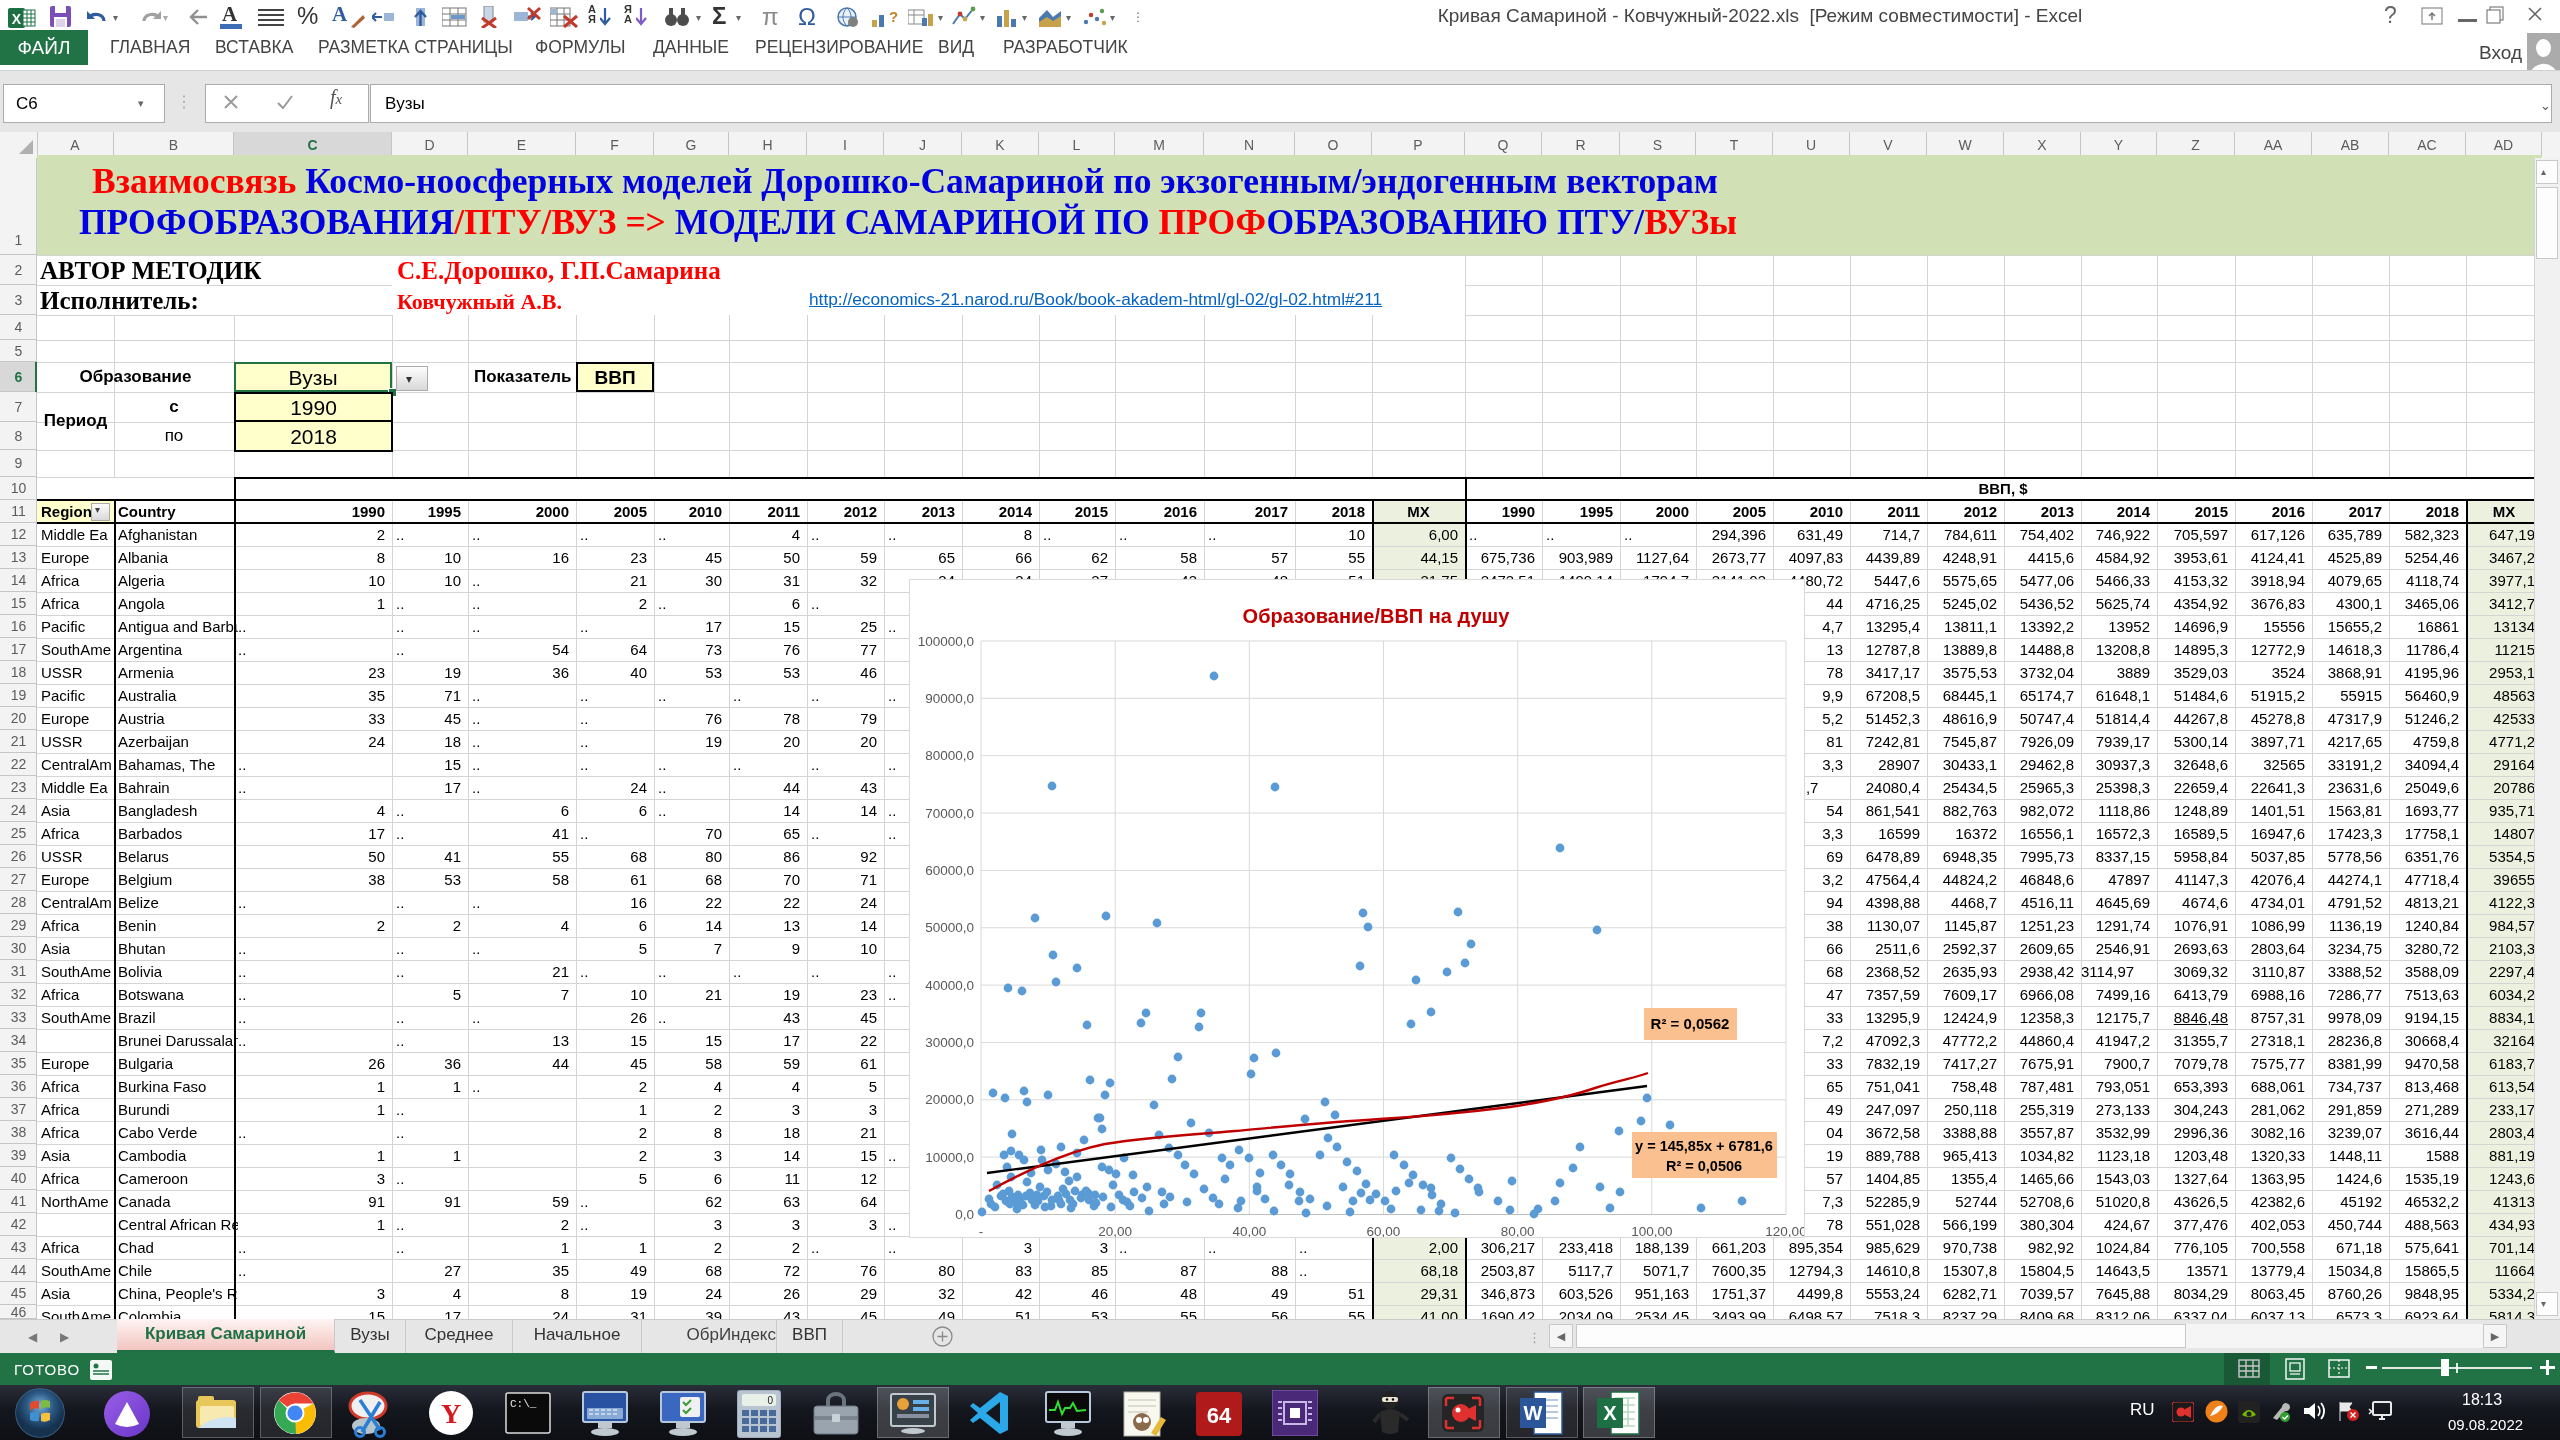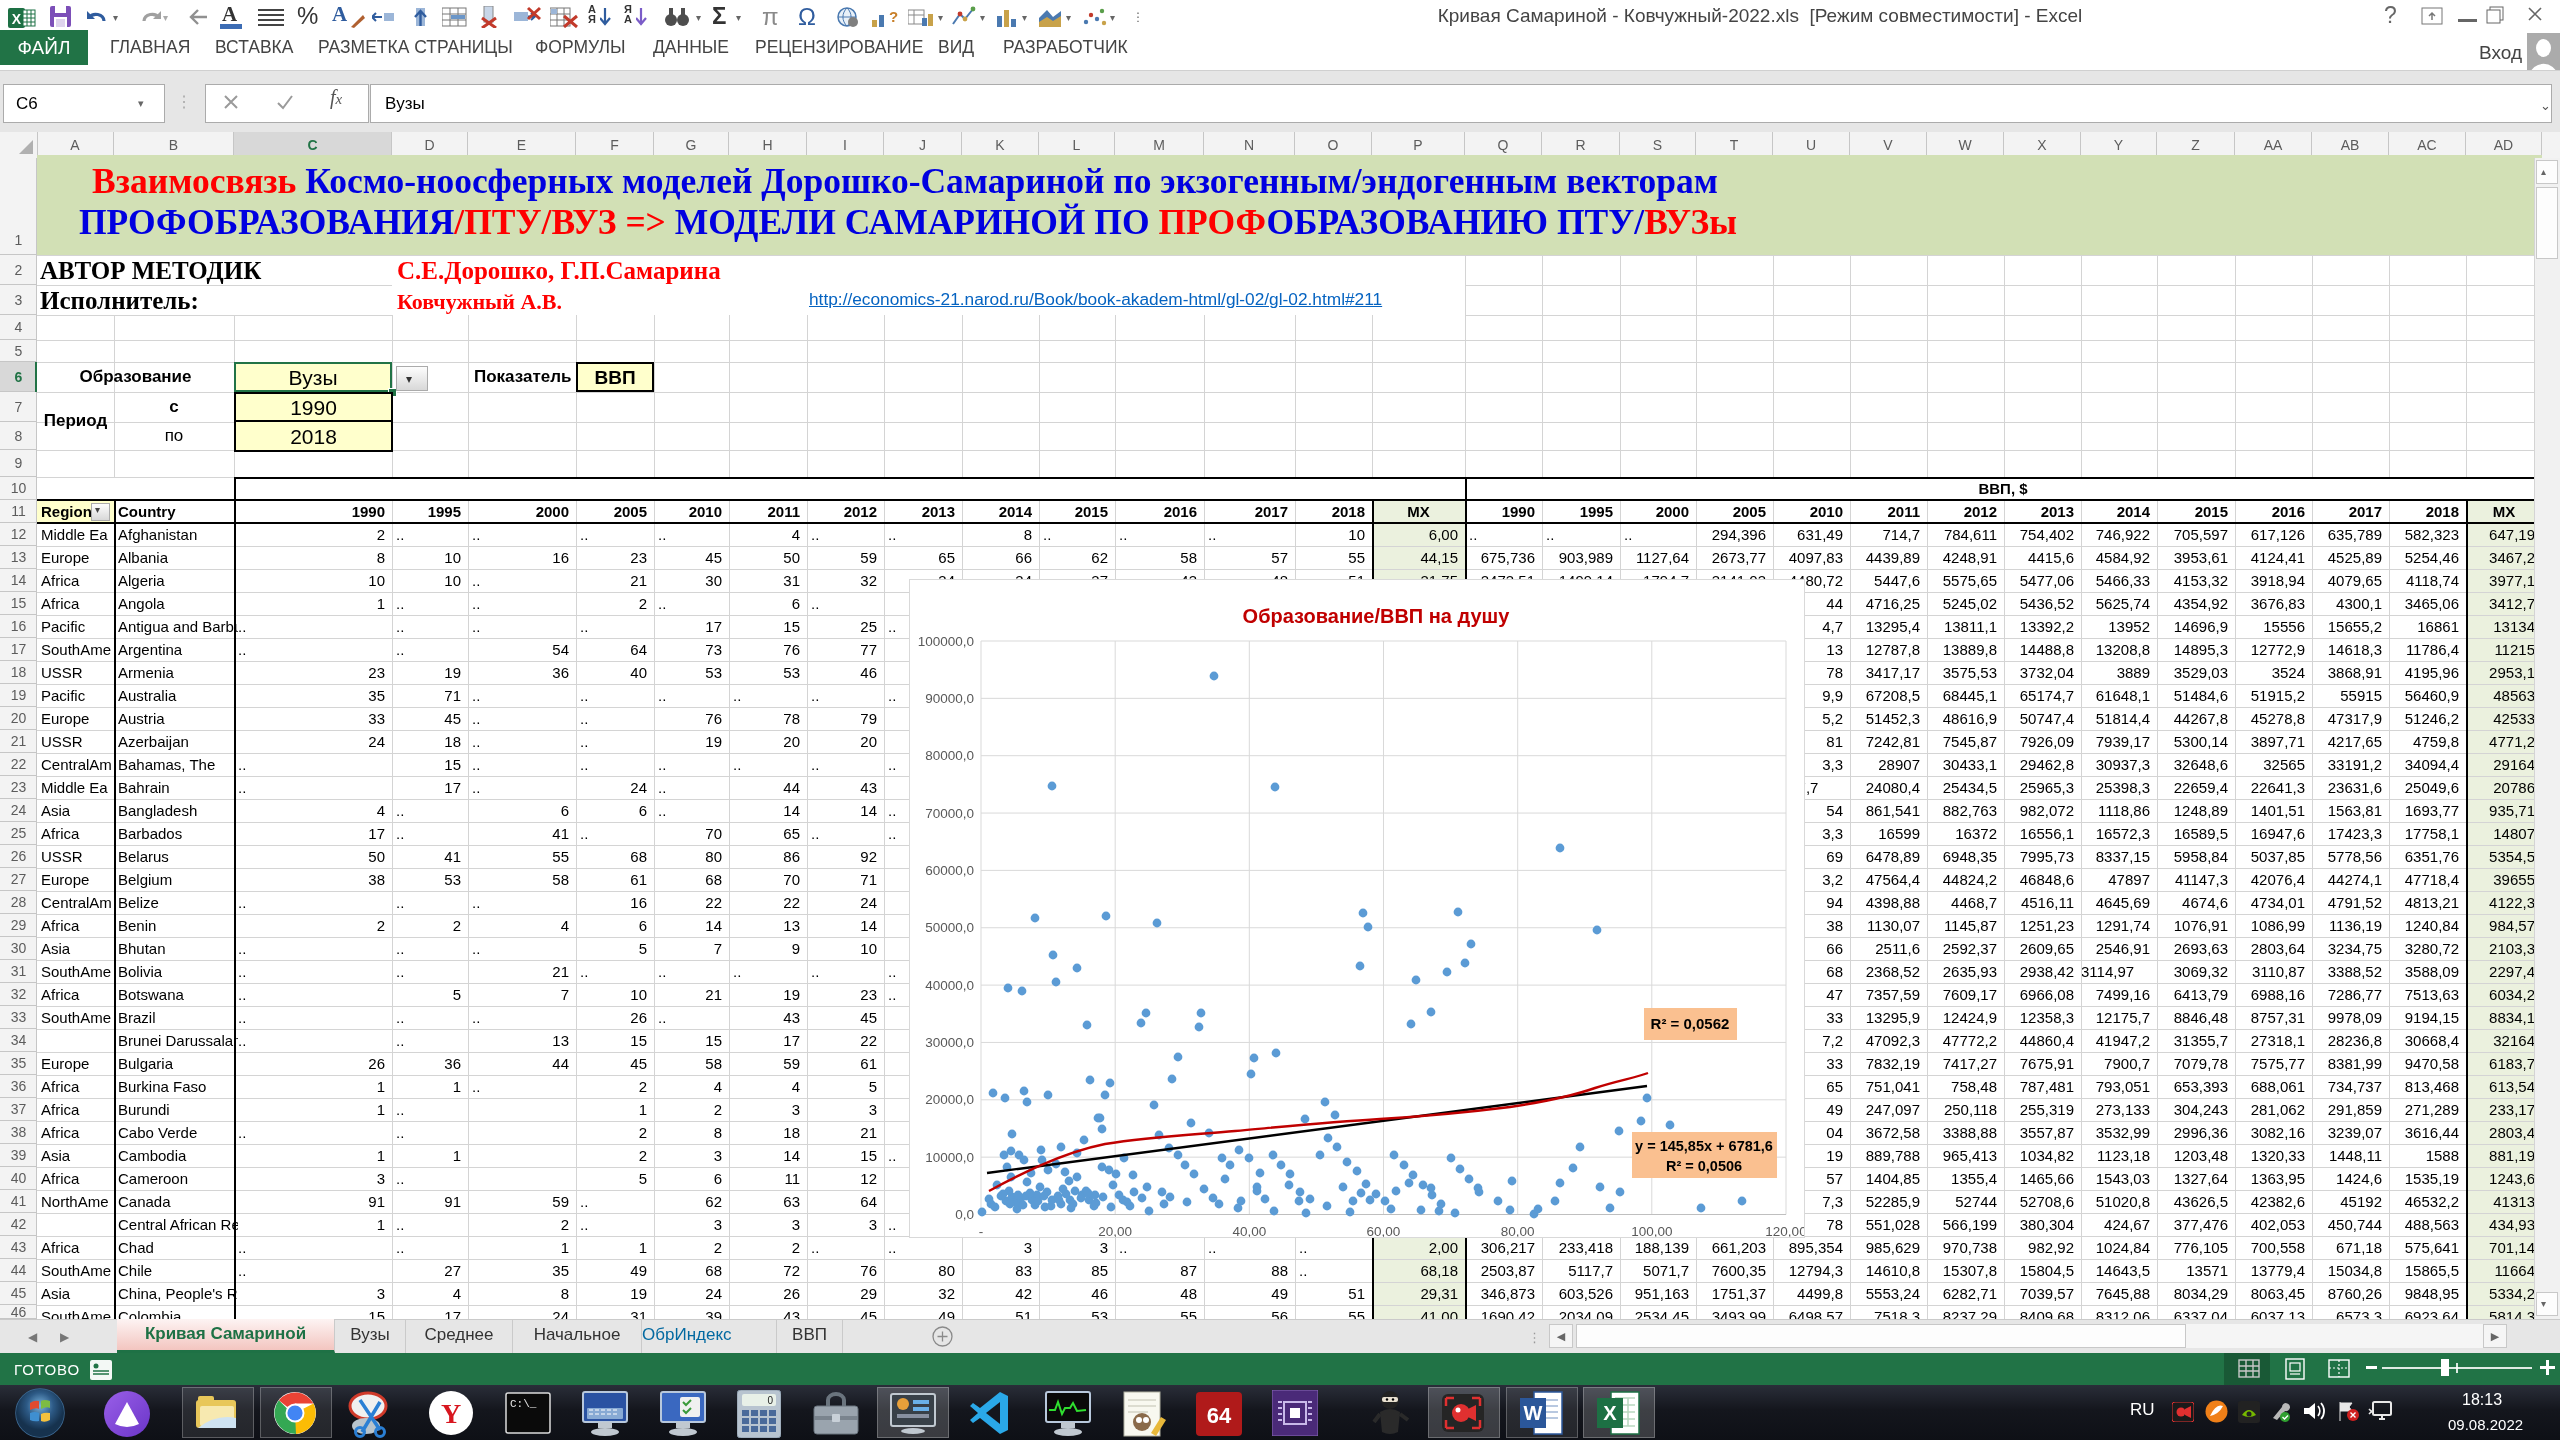--- a/index.html
+++ b/index.html
@@ -862,21 +862,21 @@
 <div class="cl" style="left:468px;top:1006px;width:108px;height:23px;padding-left:4px;">..</div>
 <div class="cl" style="left:576px;top:1006px;width:71px;height:23px;text-align:right;padding-right:0px;">26</div>
 <div class="cl" style="left:654px;top:1006px;width:75px;height:23px;padding-left:4px;">..</div>
 <div class="cl" style="left:729px;top:1006px;width:71px;height:23px;text-align:right;padding-right:0px;">43</div>
 <div class="cl" style="left:807px;top:1006px;width:70px;height:23px;text-align:right;padding-right:0px;">45</div>
 <div class="cl" style="left:1773px;top:1006px;width:70px;height:23px;text-align:right;padding-right:0px;">33</div>
 <div class="cl" style="left:1850px;top:1006px;width:70px;height:23px;text-align:right;padding-right:0px;">13295,9</div>
 <div class="cl" style="left:1927px;top:1006px;width:70px;height:23px;text-align:right;padding-right:0px;">12424,9</div>
 <div class="cl" style="left:2004px;top:1006px;width:70px;height:23px;text-align:right;padding-right:0px;">12358,3</div>
 <div class="cl" style="left:2081px;top:1006px;width:69px;height:23px;text-align:right;padding-right:0px;">12175,7</div>
-<div class="cl" style="left:2157px;top:1006px;width:71px;height:23px;text-align:right;padding-right:0px;">8846,48</div>
+<div class="cl" style="left:2157px;top:1006px;width:71px;height:23px;text-align:right;padding-right:0px;text-decoration:underline;">8846,48</div>
 <div class="cl" style="left:2235px;top:1006px;width:70px;height:23px;text-align:right;padding-right:0px;">8757,31</div>
 <div class="cl" style="left:2312px;top:1006px;width:70px;height:23px;text-align:right;padding-right:0px;">9978,09</div>
 <div class="cl" style="left:2389px;top:1006px;width:70px;height:23px;text-align:right;padding-right:0px;">9194,15</div>
 <div class="cl" style="left:2466px;top:1006px;width:69px;height:23px;text-align:right;padding-right:0px;">8834,1</div>
 <div class="ab" style="left:1372px;top:1029px;width:93px;height:23px;background:#ebf1de"></div>
 <div class="ab" style="left:2466px;top:1029px;width:76px;height:23px;background:#ebf1de"></div>
 <div class="cl" style="left:114px;top:1029px;width:120px;height:23px;padding-left:4px;">Brunei Darussalam</div>
 <div class="cl" style="left:234px;top:1029px;width:158px;height:23px;padding-left:4px;">..</div>
 <div class="cl" style="left:392px;top:1029px;width:76px;height:23px;padding-left:4px;">..</div>
 <div class="cl" style="left:468px;top:1029px;width:101px;height:23px;text-align:right;padding-right:0px;">13</div>
@@ -1530,21 +1530,21 @@
 <div class="ab" style="left:2536px;top:187px;width:22px;height:72px;background:#fdfdfd;border:1px solid #c8c8c8;box-sizing:border-box"></div>
 <div class="ab" style="left:2536px;top:1292px;width:22px;height:24px;background:#fdfdfd;border:1px solid #c8c8c8;box-sizing:border-box"></div>
 <div class="ab" style="left:2541px;top:1298px;font-size:10px;color:#666">▾</div>
 <div class="ab" style="left:0px;top:1319px;width:2560px;height:34px;background:#e6e6e6;border-top:1px solid #cacaca;box-sizing:border-box"></div>
 <div class="ab" style="left:28px;top:1330px;font-size:12px;color:#777">◀</div>
 <div class="ab" style="left:60px;top:1330px;font-size:12px;color:#777">▶</div>
 <div class="ab" style="left:117px;top:1319px;width:218px;height:34px;background:linear-gradient(#fdf4f3,#f3c5c0);border-right:1px solid #cacaca;border-bottom:3px solid #1e7145;box-sizing:border-box;text-align:center;font-size:17px;font-weight:bold;color:#1e7145;line-height:30px">Кривая Самариной</div>
 <div class="ab" style="left:335px;top:1319px;width:71px;height:34px;border-right:1px solid #cacaca;box-sizing:border-box;text-align:center;font-size:17px;color:#333;line-height:32px">Вузы</div>
 <div class="ab" style="left:406px;top:1319px;width:107px;height:34px;border-right:1px solid #cacaca;box-sizing:border-box;text-align:center;font-size:17px;color:#333;line-height:32px">Среднее</div>
 <div class="ab" style="left:513px;top:1319px;width:129px;height:34px;border-right:1px solid #cacaca;box-sizing:border-box;text-align:center;font-size:17px;color:#333;line-height:32px">Начальное</div>
-<div class="ab" style="left:642px;top:1319px;width:135px;height:34px;border-right:1px solid #cacaca;box-sizing:border-box;text-align:left;font-size:17px;color:#0369a1;line-height:32px">ОбрИндекс</div>
+<div class="ab" style="left:642px;top:1319px;width:135px;height:34px;border-right:1px solid #cacaca;box-sizing:border-box;text-align:right;font-size:17px;color:#404040;line-height:32px">ОбрИндекс</div>
 <div class="ab" style="left:777px;top:1319px;width:66px;height:34px;border-right:1px solid #cacaca;box-sizing:border-box;text-align:center;font-size:17px;color:#333;line-height:32px">ВВП</div>
 <svg class="ab" style="left:932px;top:1326px" width="21" height="21">
       <circle cx="10.5" cy="10.5" r="9.5" fill="none" stroke="#8a8a8a" stroke-width="1.3"></circle>
       <path d="M10.5 5.5 v10 M5.5 10.5 h10" stroke="#8a8a8a" stroke-width="1.3"></path>
     </svg>
 <div class="ab" style="left:1528px;top:1330px;font-size:13px;color:#999">⋮</div>
 <div class="ab" style="left:1549px;top:1324px;width:24px;height:24px;background:#f5f5f5;border:1px solid #c8c8c8;box-sizing:border-box;text-align:center;line-height:22px;font-size:11px;color:#666">◀</div>
 <div class="ab" style="left:1576px;top:1324px;width:930px;height:24px;background:#f5f5f5"></div>
 <div class="ab" style="left:1576px;top:1324px;width:610px;height:24px;background:#fdfdfd;border:1px solid #c8c8c8;box-sizing:border-box"></div>
 <div class="ab" style="left:2483px;top:1324px;width:24px;height:24px;background:#f5f5f5;border:1px solid #c8c8c8;box-sizing:border-box;text-align:center;line-height:22px;font-size:11px;color:#666">▶</div>

